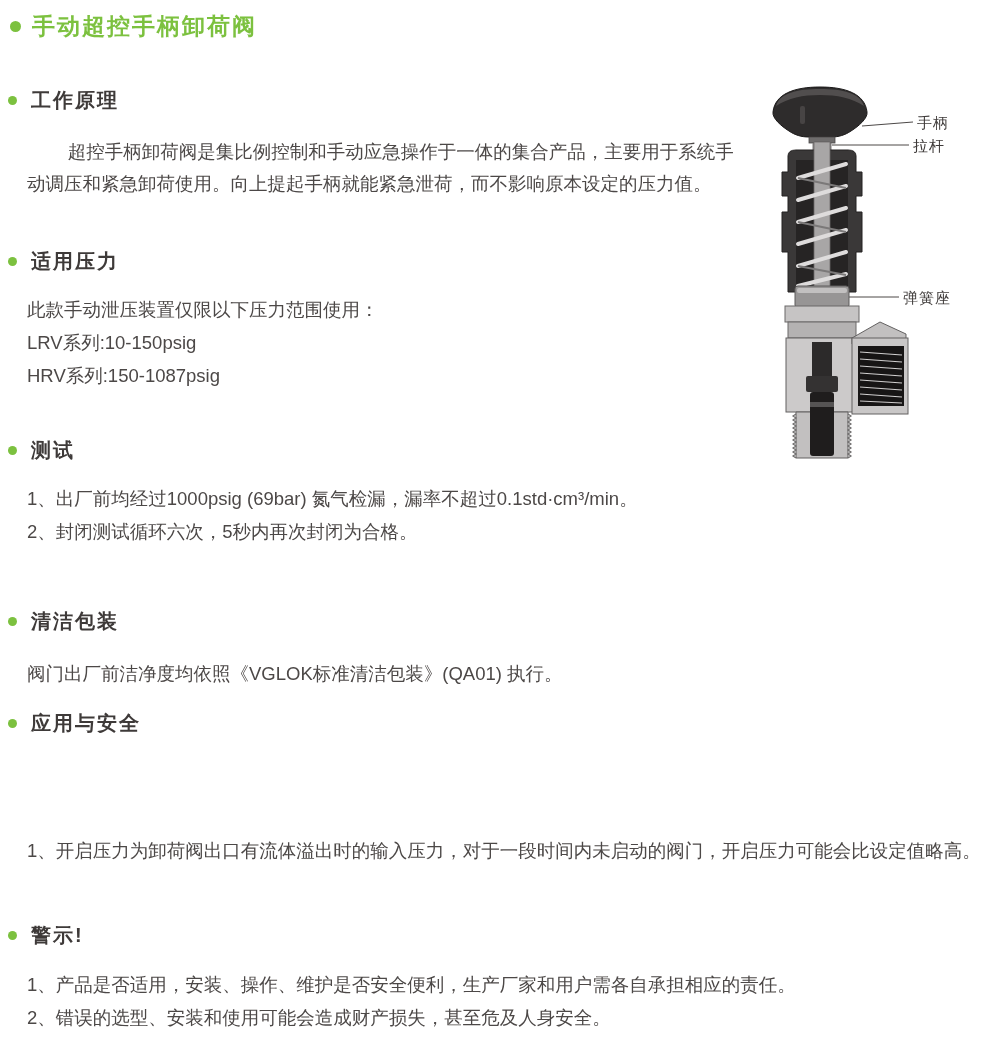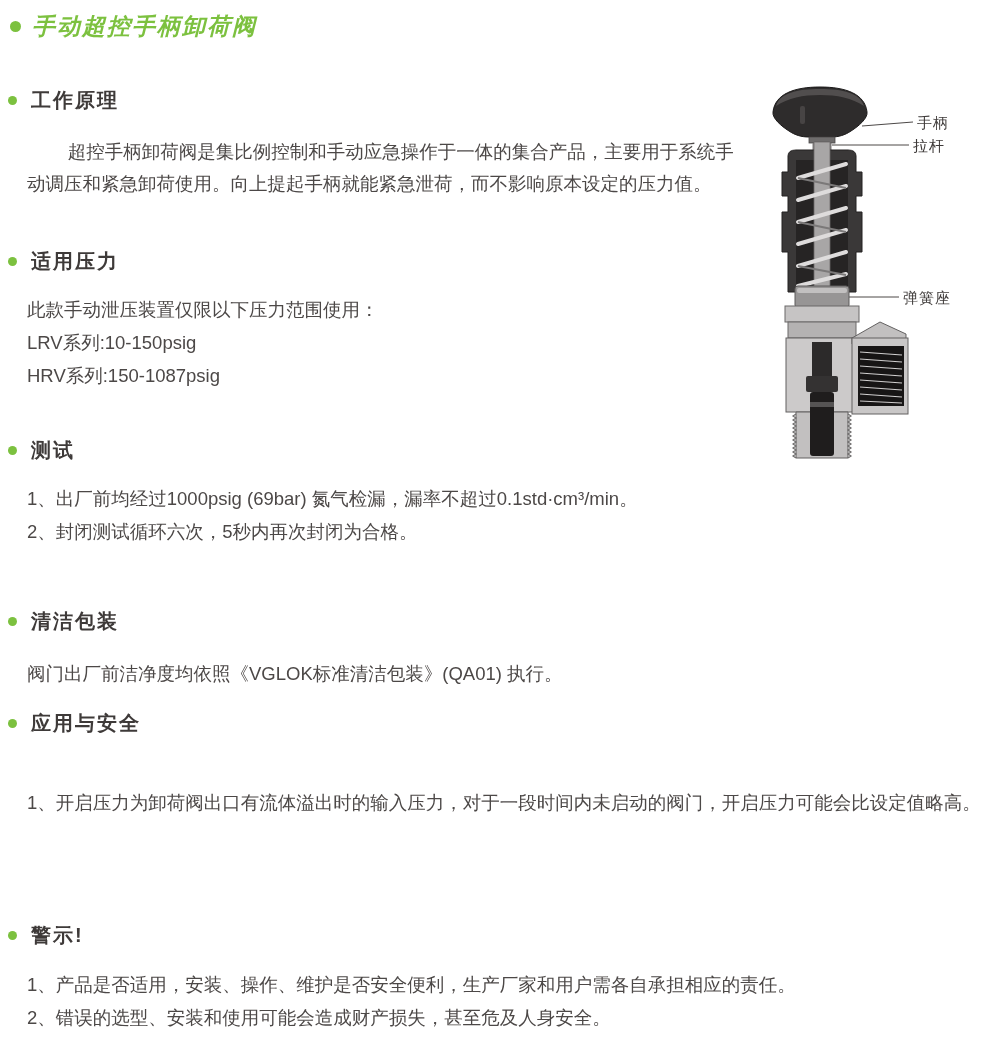--- a/index.html
+++ b/index.html
@@ -7,21 +7,21 @@
   .page {
     position:relative;
     width:989px; height:1038px;
     background:#ffffff;
     font-family:"Liberation Sans","DejaVu Sans",sans-serif;
     color:#4c4847;
     overflow:hidden;
   }
   .doc-title {
     position:absolute; left:10px; top:13px;
-    display:flex; align-items:center; gap:11px;font-style:italic;
+    display:flex; align-items:center; gap:11px;
   }
   .doc-title .bullet {
     width:11px; height:11px; border-radius:50%;
     background:#7cc13f; flex:0 0 auto;
   }
   .doc-title h1 {
     font-size:23px; font-weight:bold; color:#7cc13f; letter-spacing:2px;
     line-height:27px;
   }
   .sec-heading {
@@ -97,21 +97,21 @@
     <h2>清洁包装</h2>
   </div>
   <div class="sec-content" style="top:657px">
     <div class="line">阀门出厂前洁净度均依照《VGLOK标准清洁包装》(QA01) 执行。</div>
   </div>
 
   <div class="sec-heading" style="top:711px">
     <span class="bullet"></span>
     <h2>应用与安全</h2>
   </div>
-  <div class="sec-content" style="top:786px">
+  <div class="sec-content" style="top:834px">
     <div class="line">1、开启压力为卸荷阀出口有流体溢出时的输入压力，对于一段时间内未启动的阀门，开启压力可能会比设定值略高。</div>
   </div>
 
   <div class="sec-heading" style="top:923px">
     <span class="bullet"></span>
     <h2>警示!</h2>
   </div>
   <div class="sec-content" style="top:968px">
     <div class="line">1、产品是否适用，安装、操作、维护是否安全便利，生产厂家和用户需各自承担相应的责任。</div>
     <div class="line">2、错误的选型、安装和使用可能会造成财产损失，甚至危及人身安全。</div>

